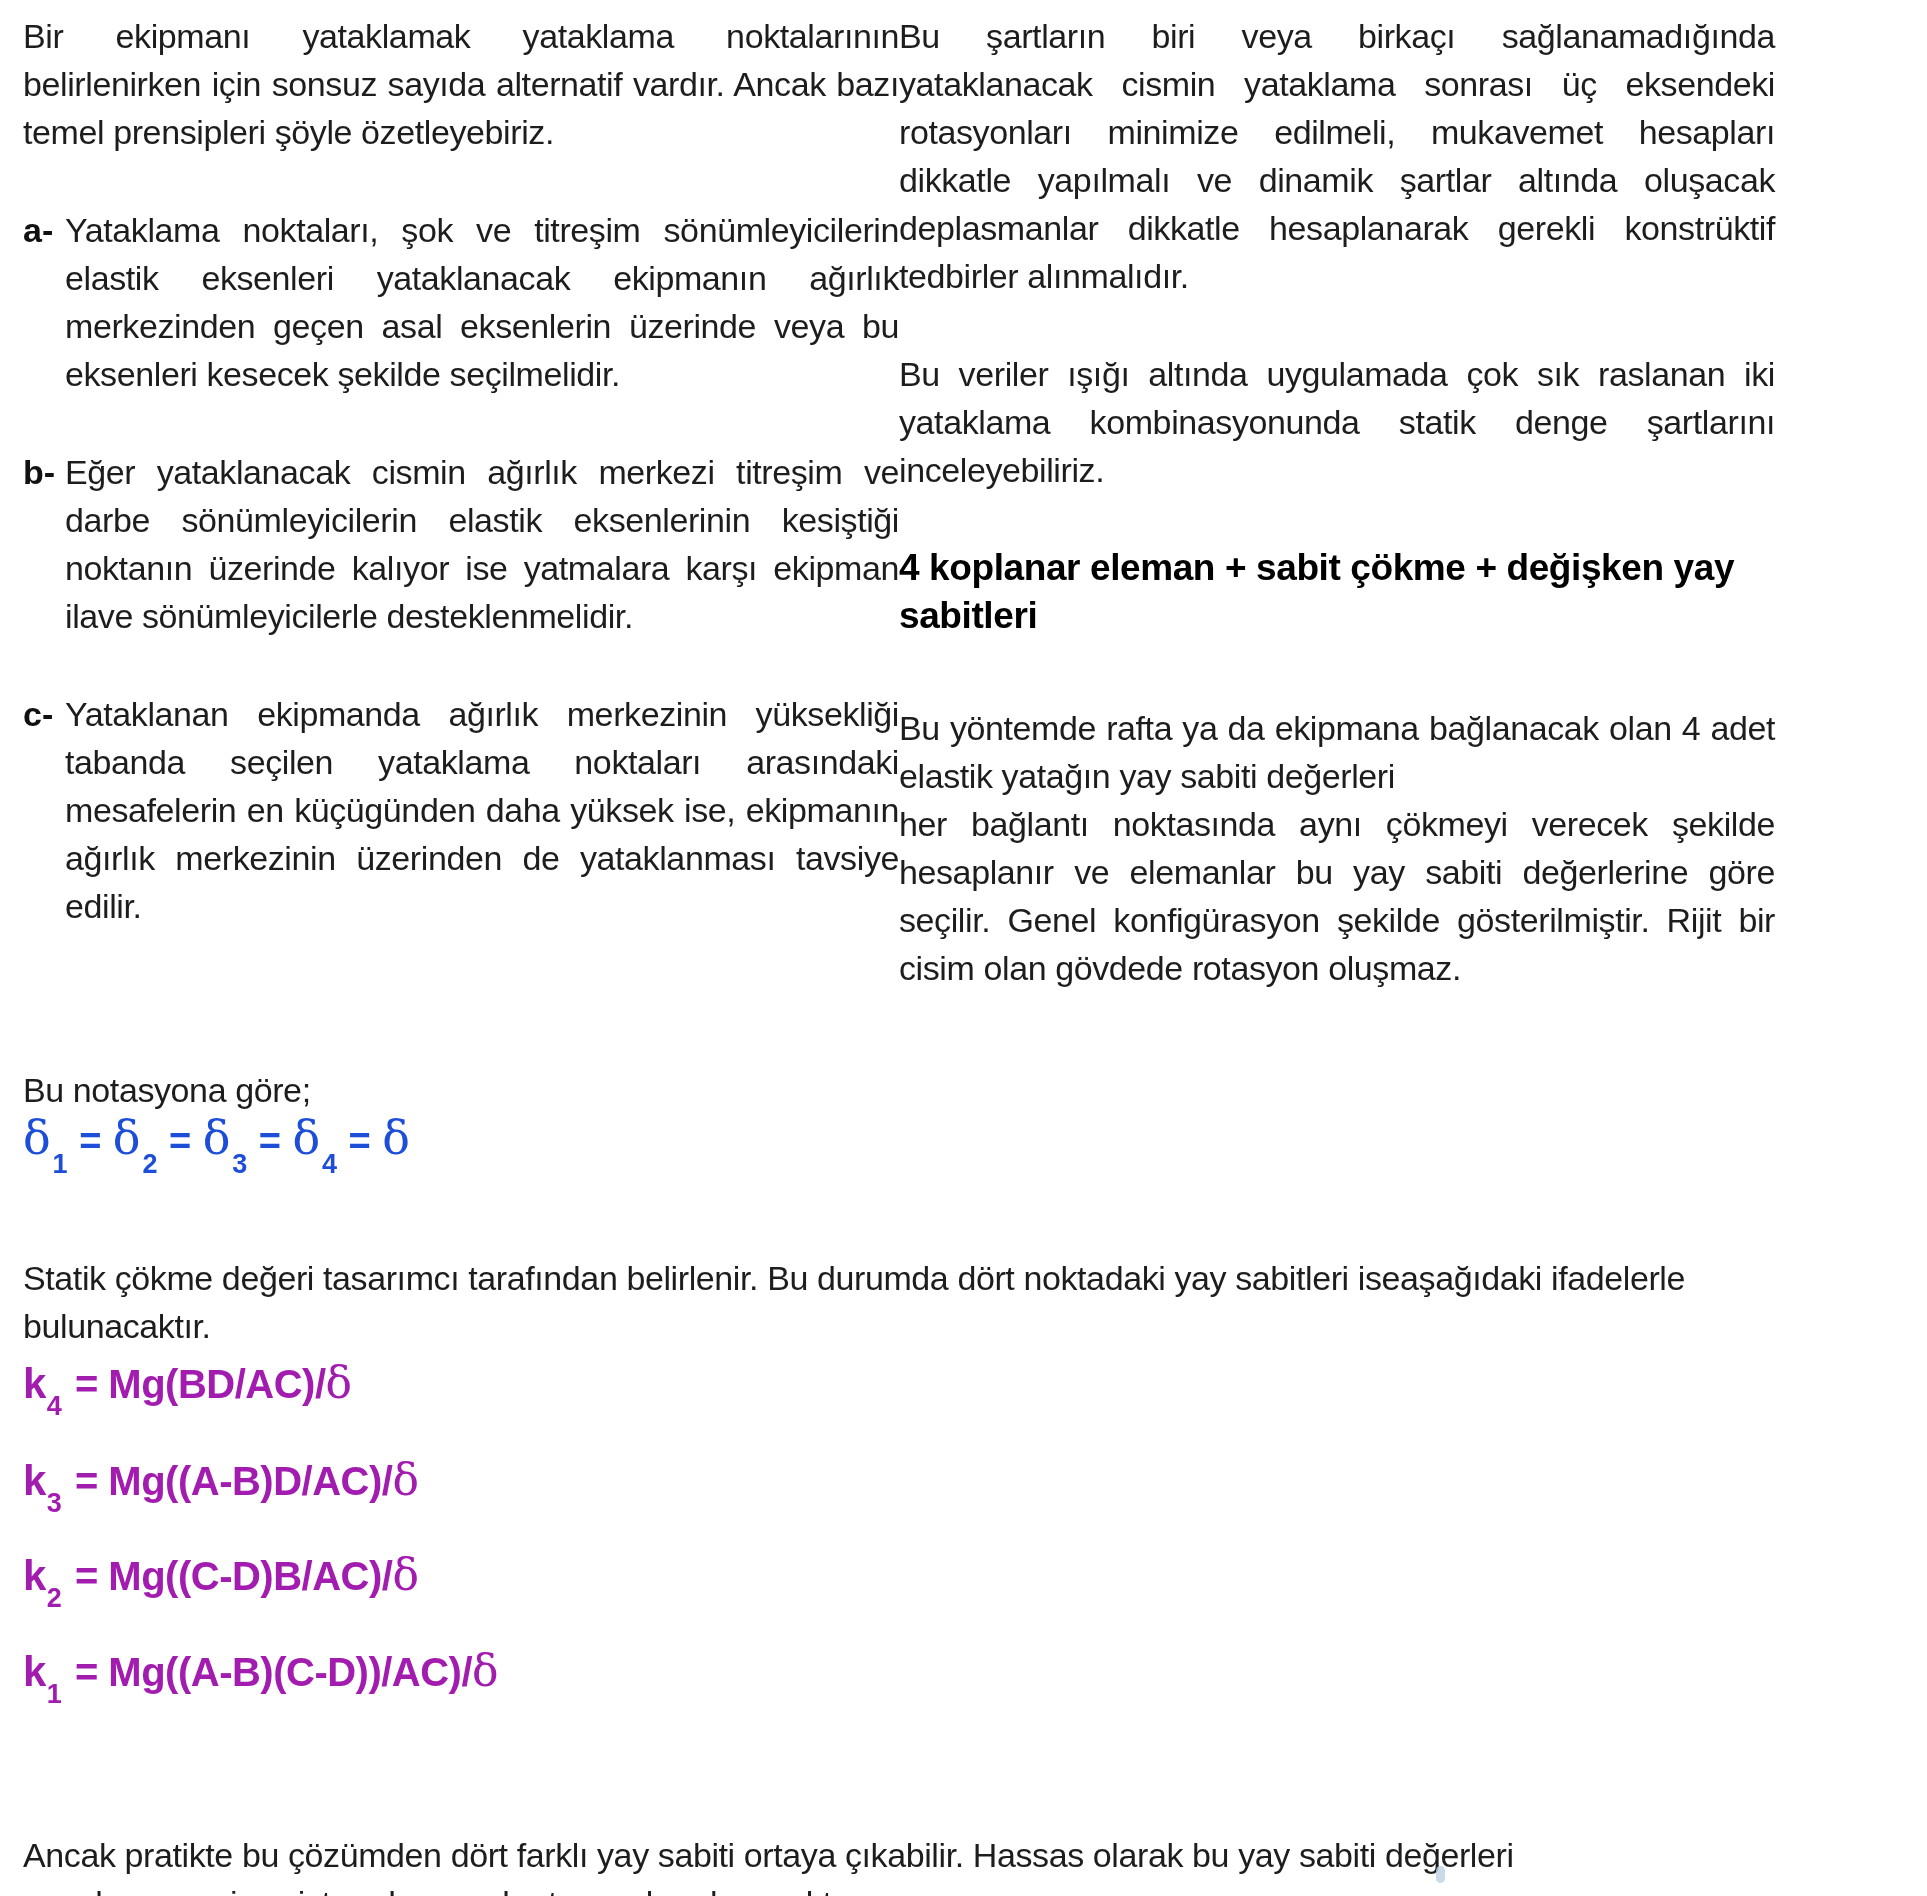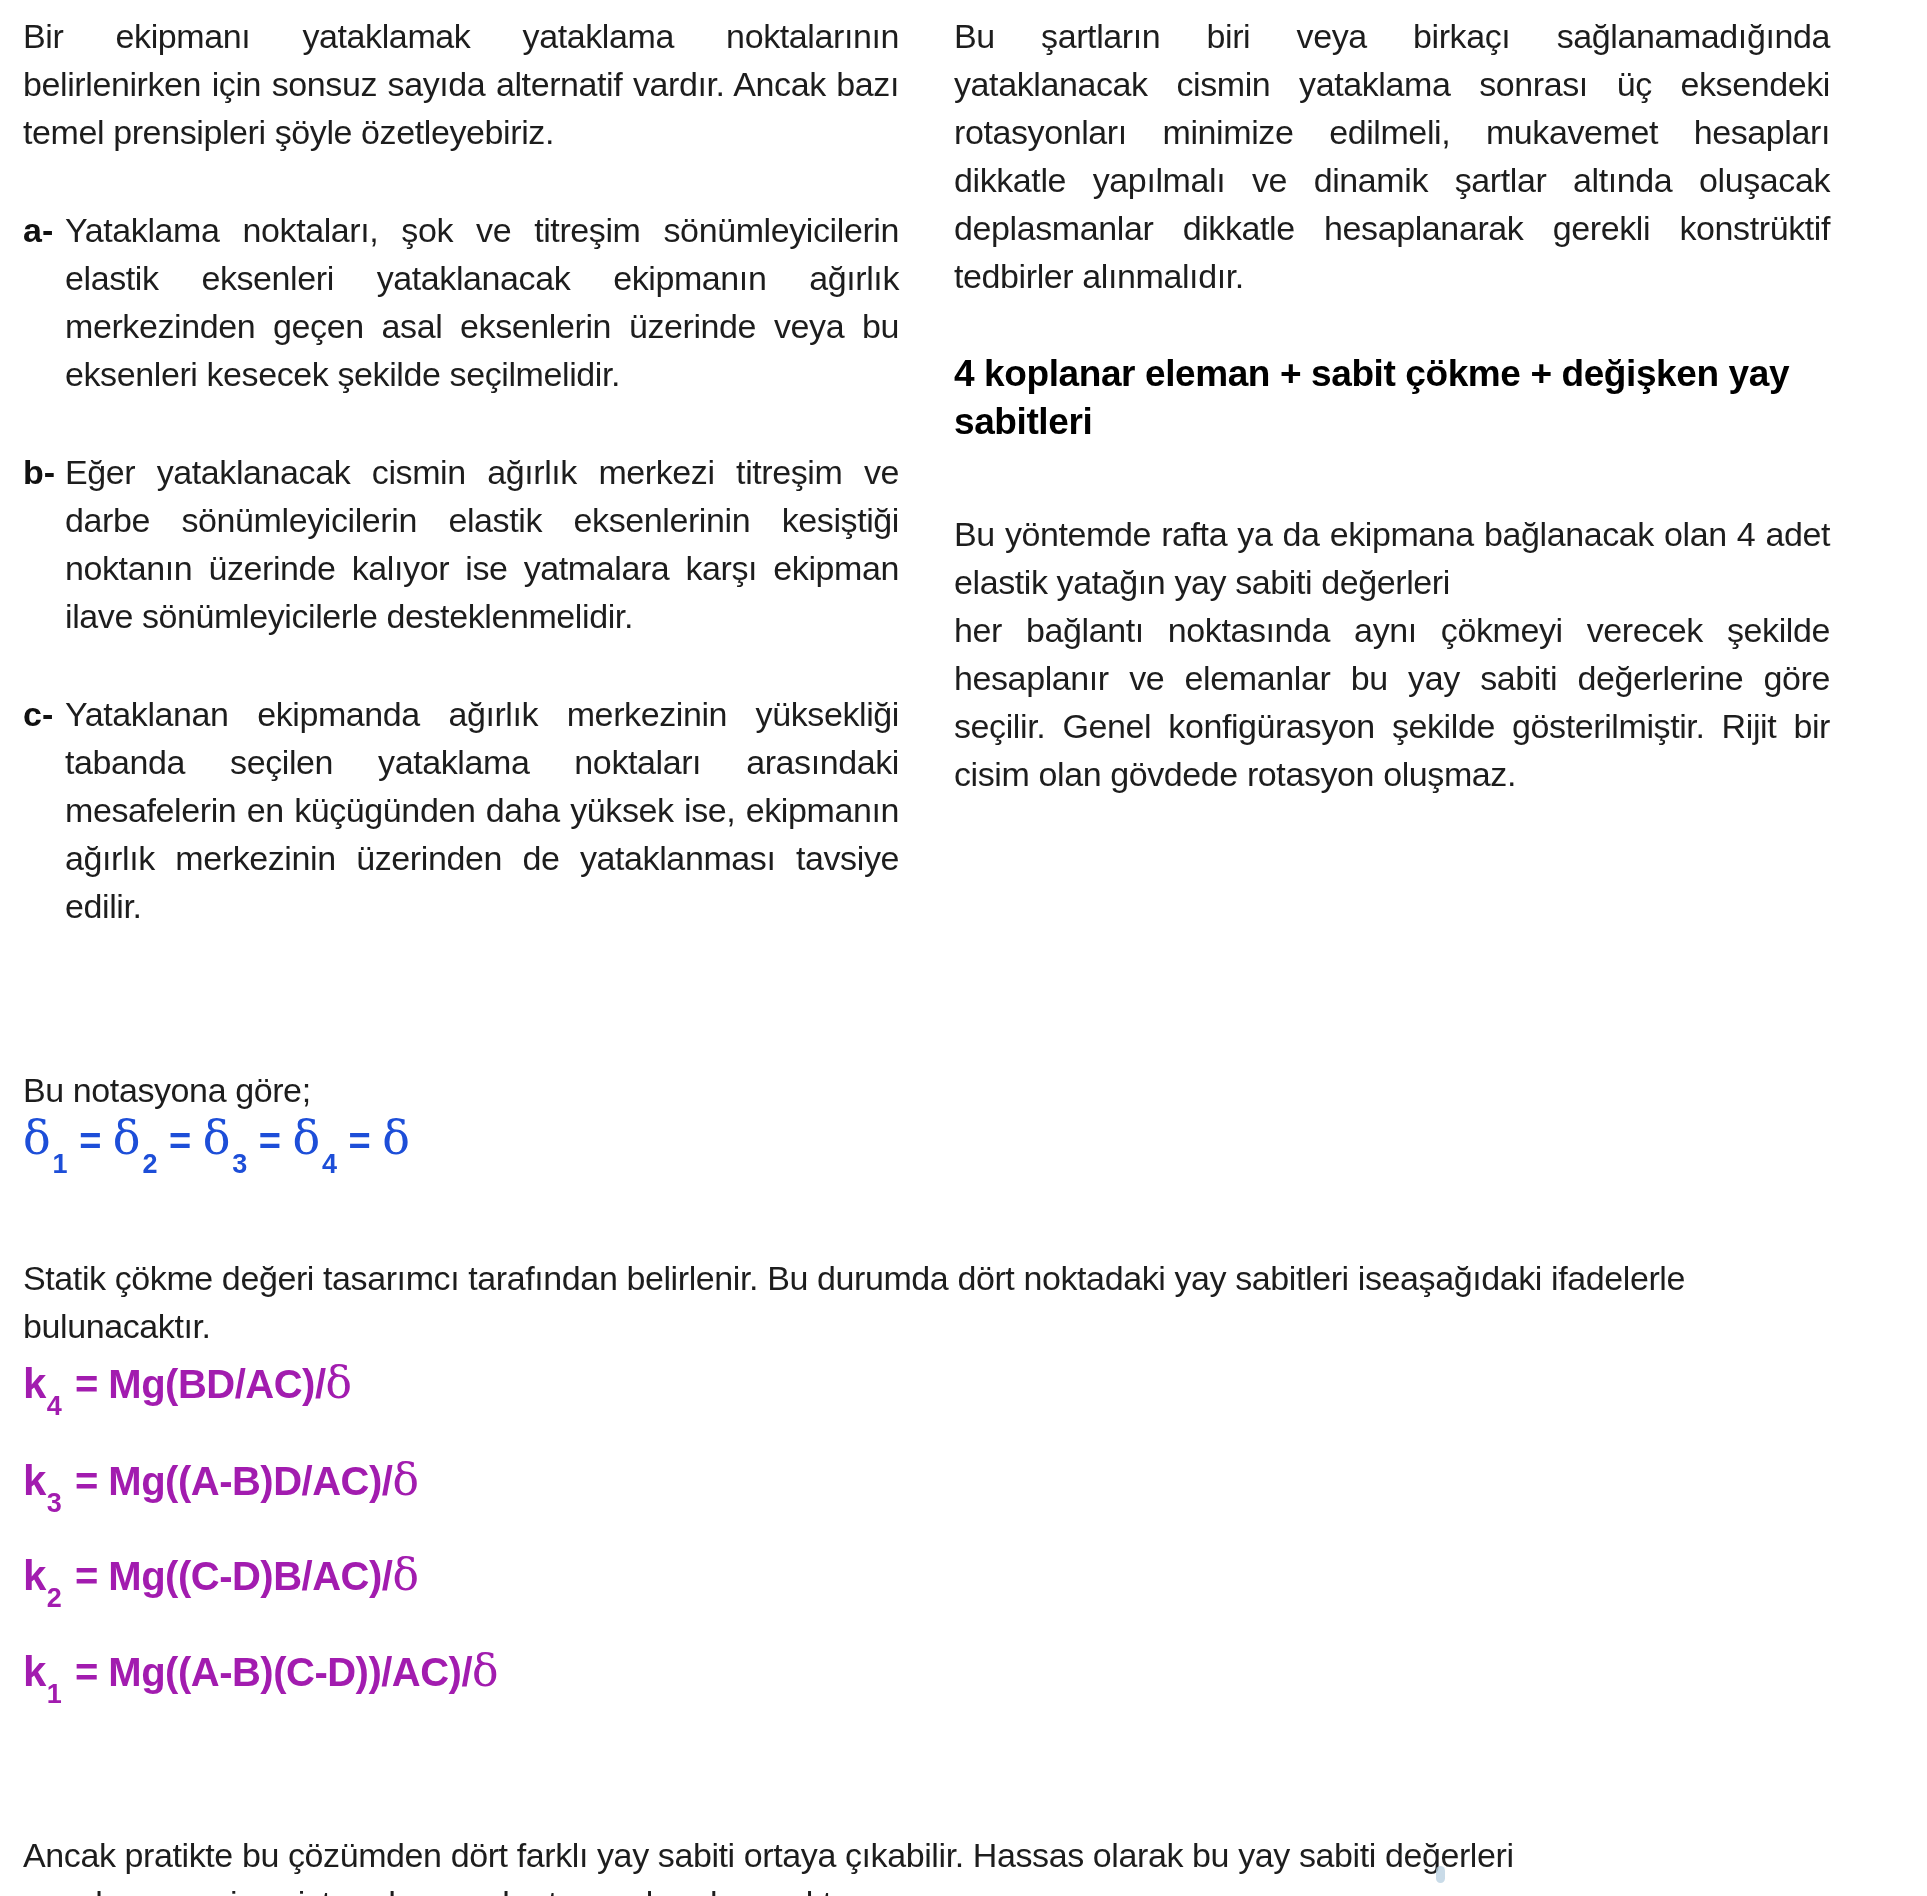--- a/index.html
+++ b/index.html
@@ -16,21 +16,20 @@
     overflow: hidden;
   }
 
   
   .columns {
     position: absolute;
     left: 23px;
     top: 11.5px;
     width: 1807px;
     display: flex;
-    gap: 55px;
   }
   .col {
     width: 876px;
     flex: 0 0 876px;
   }
   .para {
     font-size: 34px;
     line-height: 48px;
     letter-spacing: -0.4px;
     text-align: justify;
@@ -167,20 +166,21 @@
     </div>
 
     <div class="item">
       <span class="marker">c-</span>
       <span class="itext">Yataklanan ekipmanda ağırlık merkezinin yüksekliği tabanda seçilen yataklama noktaları arasındaki mesafelerin en küçügünden daha yüksek ise, ekipmanın ağırlık merkezinin üzerinden de yataklanması tavsiye edilir.</span>
     </div>
   </div>
 
   <div class="col">
     <p class="para">Bu şartların biri veya birkaçı sağlanamadığında yataklanacak cismin yataklama sonrası üç eksendeki rotasyonları minimize edilmeli, mukavemet hesapları dikkatle yapılmalı ve dinamik şartlar altında oluşacak deplasmanlar dikkatle hesaplanarak gerekli konstrüktif tedbirler alınmalıdır.</p>
+    <p class="para">Bu veriler ışığı altında uygulamada çok sık raslanan iki yataklama kombinasyonunda statik denge şartlarını inceleyebiliriz.</p>
     <h2 class="heading">4 koplanar eleman + sabit çökme + değişken yay sabitleri</h2>
     <p class="para no-gap">Bu yöntemde rafta ya da ekipmana bağlanacak olan 4 adet elastik yatağın yay sabiti değerleri</p>
     <p class="para">her bağlantı noktasında aynı çökmeyi verecek şekilde hesaplanır ve elemanlar bu yay sabiti değerlerine göre seçilir. Genel konfigürasyon şekilde gösterilmiştir. Rijit bir cisim olan gövdede rotasyon oluşmaz.</p>
   </div>
 
 </div>
 
 <p class="fw notation">Bu notasyona göre;</p>
 
 <div class="delta-eq"><span class="dsym">δ</span><span class="dsub">1</span><span class="deq">=</span><span class="dsym">δ</span><span class="dsub">2</span><span class="deq">=</span><span class="dsym">δ</span><span class="dsub">3</span><span class="deq">=</span><span class="dsym">δ</span><span class="dsub">4</span><span class="deq">=</span><span class="dsym">δ</span></div>

